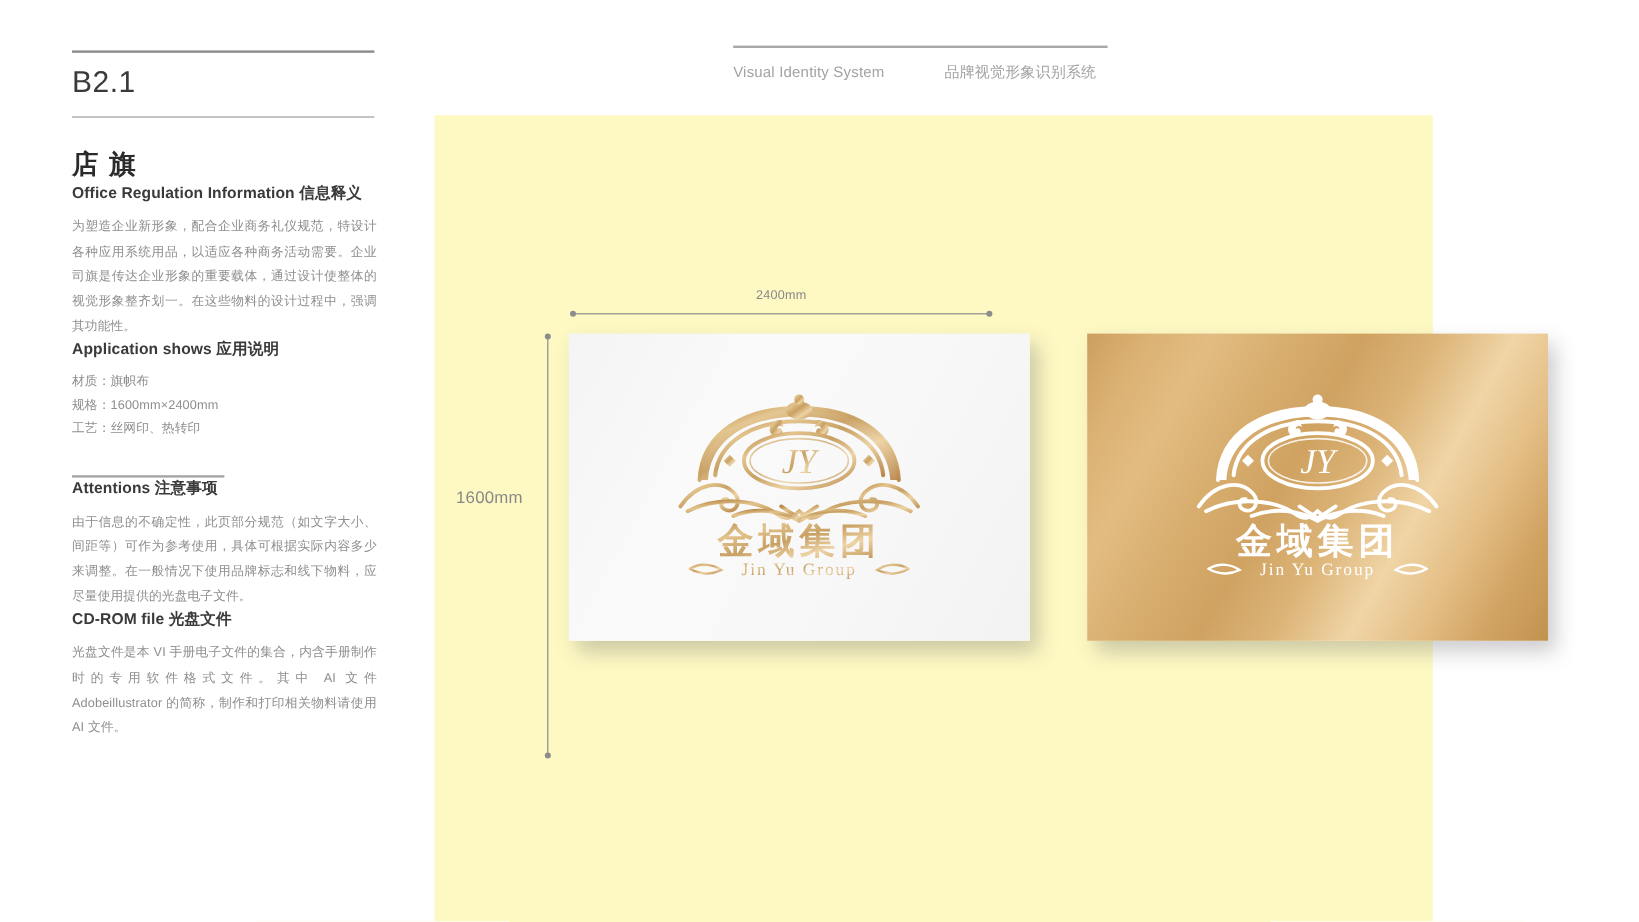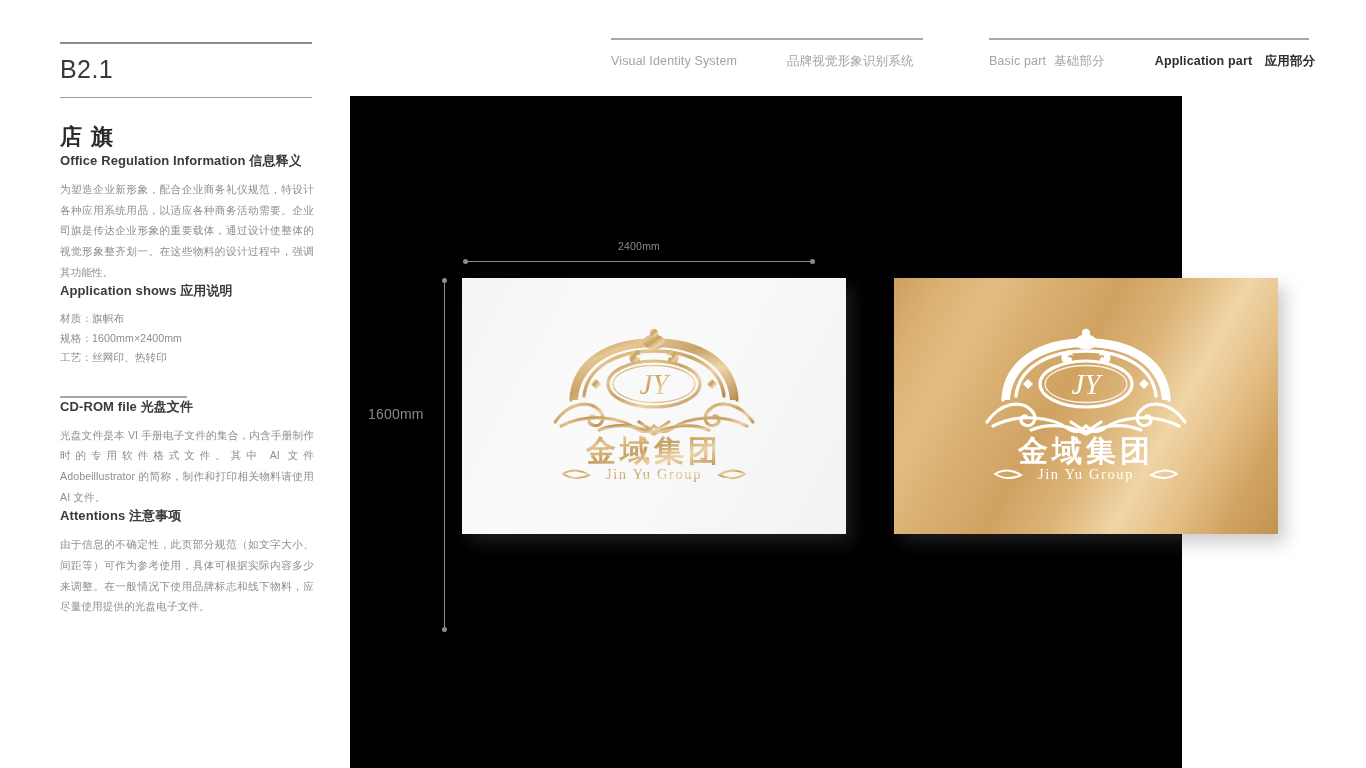--- a/index.html
+++ b/index.html
@@ -113,25 +113,25 @@
   .mid-rule {
     height: 1.5px;
     background: #a6a6a6;
     width: 127px;
     margin-top: 28px;
   }
 
   
   .stage {
     position: absolute;
-    left: 350px;
+    left: 362px;
     top: 96px;
     width: 832px;
     height: 672px;
-    background: #000000;
+    background: #fef9c3;
   }
 
   
   .dim-h {
     position: absolute;
     left: 114px; top: 165px;
     width: 350px; height: 1px;
     background: #8c8c8c;
   }
   .dim-h::before, .dim-h::after {
@@ -223,31 +223,20 @@
   <div class="nav-group left">
     <div class="nav-rule"></div>
     <div class="nav-items">
       <span class="nav-item">Visual Identity System</span>
       <span class="nav-item-cn-wrap">
         <span class="nav-item cn">品牌视觉形象识别系统</span>
       </span>
     </div>
   </div>
 
-  <div class="nav-group right">
-    <div class="nav-rule"></div>
-    <div class="nav-items">
-      <span class="nav-item">Basic part</span>
-      <span class="nav-item cn">基础部分</span>
-      <span class="nav-item-cn-wrap">
-        <span class="nav-item active">Application part</span>
-        <span class="nav-item active cn">应用部分</span>
-      </span>
-    </div>
-  </div>
 
 </div>
 
 <div class="left-col">
 
   <div class="code-rule-top"></div>
   <div class="page-code">B2.1</div>
   <div class="code-rule-bottom"></div>
 
   <div class="section-title">店 旗</div>
@@ -267,32 +256,32 @@
     </div>
     <div class="spec-line">材质：旗帜布</div>
     <div class="spec-line">规格：1600mm×2400mm</div>
     <div class="spec-line">工艺：丝网印、热转印</div>
   </div>
 
   <div class="mid-rule"></div>
 
   <div class="blk">
     <div class="blk-head">
+      <span>Attentions</span>
+      <span class="cn">注意事项</span>
+    </div>
+    <div class="blk-body">由于信息的不确定性，此页部分规范（如文字大小、间距等）可作为参考使用，具体可根据实际内容多少来调整。在一般情况下使用品牌标志和线下物料，应尽量使用提供的光盘电子文件。</div>
+  </div>
+
+  <div class="blk">
+    <div class="blk-head">
       <span>CD-ROM file</span>
       <span class="cn">光盘文件</span>
     </div>
     <div class="blk-body">光盘文件是本 VI 手册电子文件的集合，内含手册制作时的专用软件格式文件。其中 AI 文件 Adobeillustrator 的简称，制作和打印相关物料请使用 AI 文件。</div>
-  </div>
-
-  <div class="blk">
-    <div class="blk-head">
-      <span>Attentions</span>
-      <span class="cn">注意事项</span>
-    </div>
-    <div class="blk-body">由于信息的不确定性，此页部分规范（如文字大小、间距等）可作为参考使用，具体可根据实际内容多少来调整。在一般情况下使用品牌标志和线下物料，应尽量使用提供的光盘电子文件。</div>
   </div>
 
 </div>
 
 <div class="stage">
 
   <div class="dim-h"></div>
   <div class="dim-h-label">2400mm</div>
 
   <div class="dim-v"></div>

